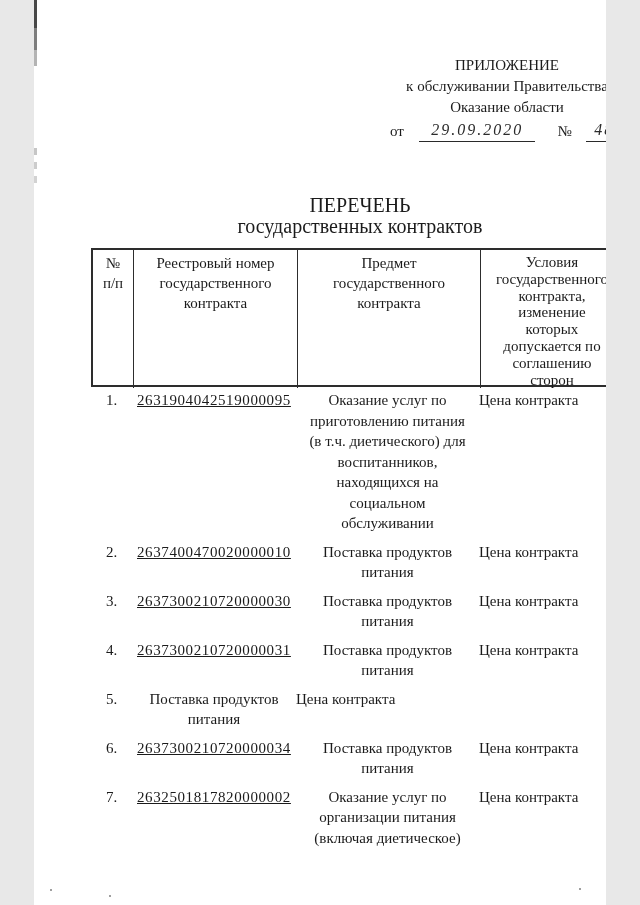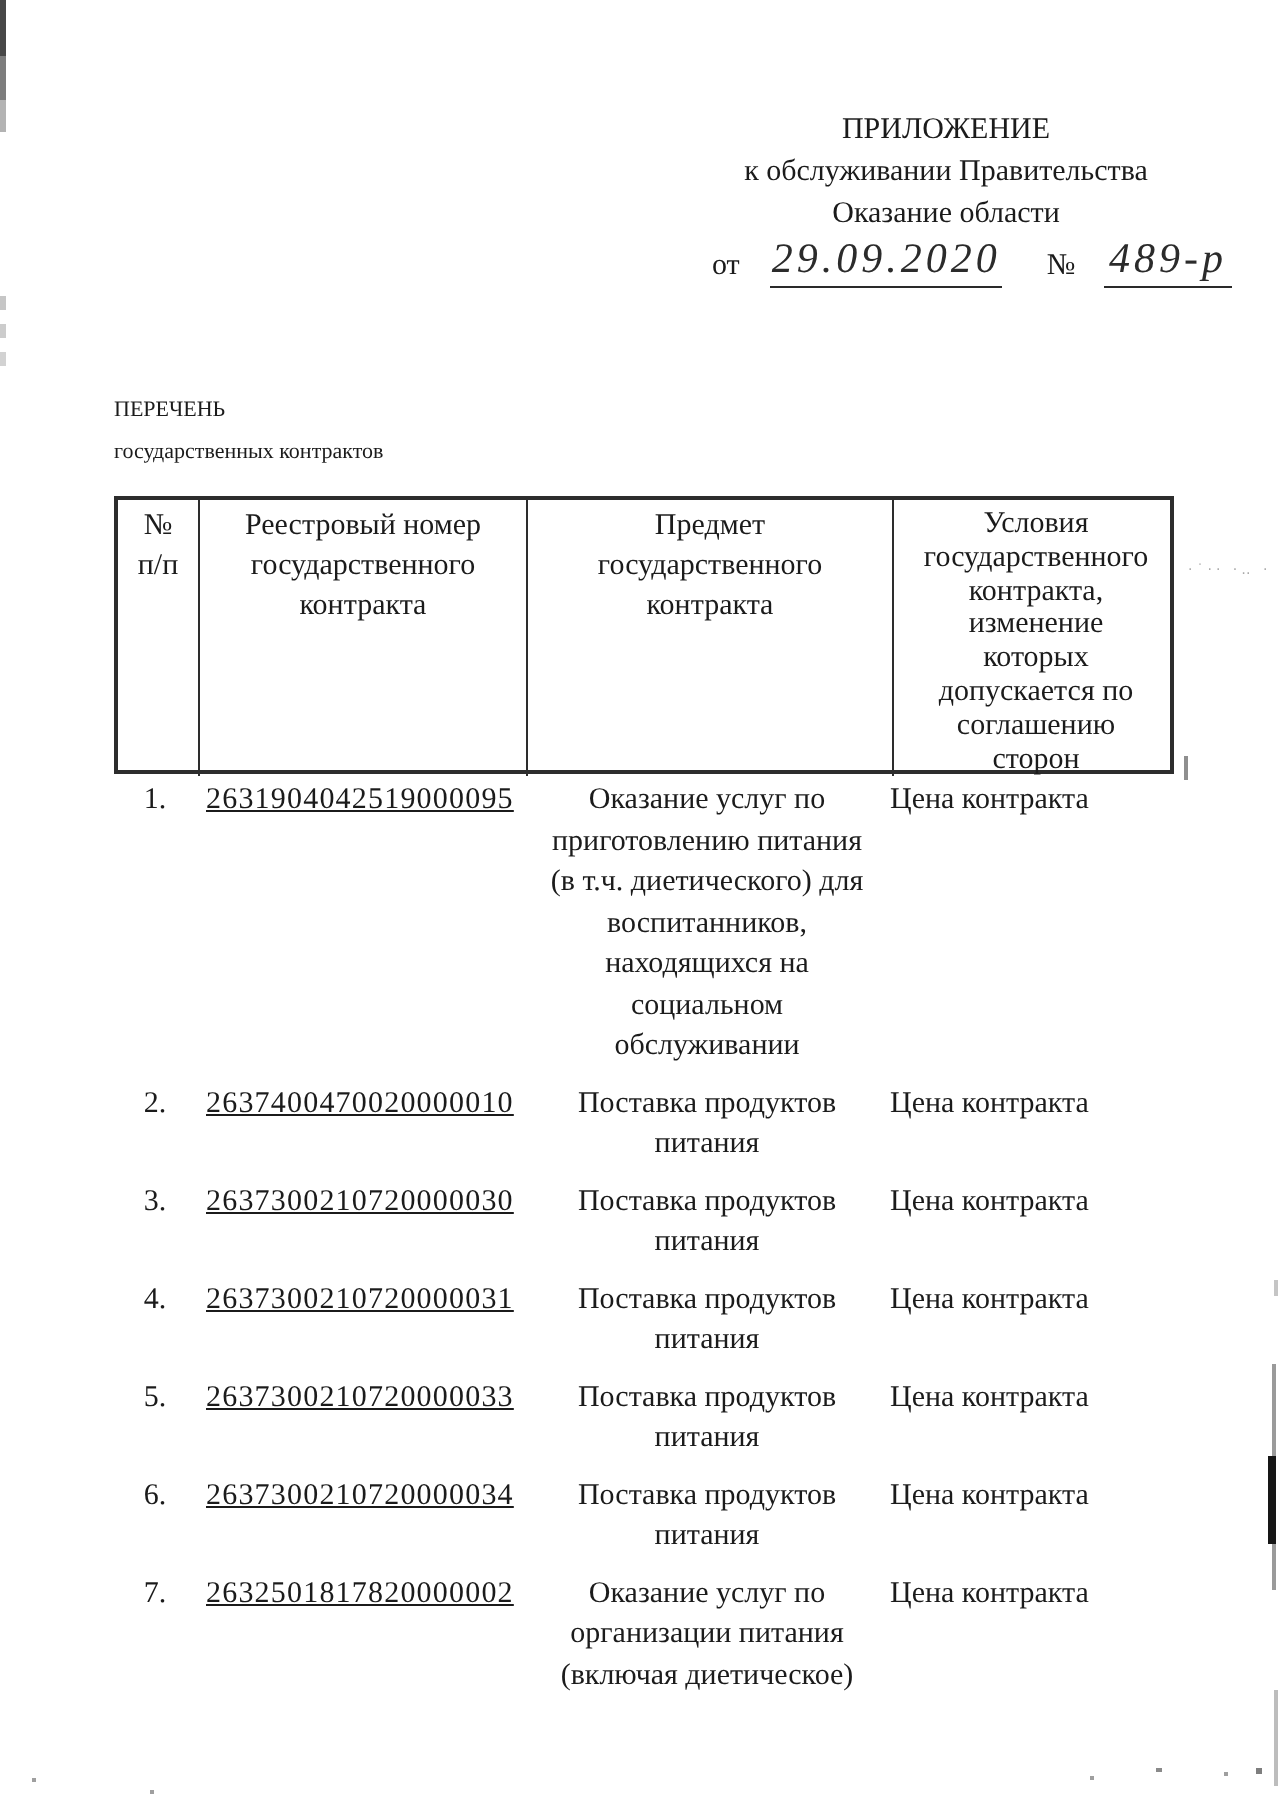--- a/index.html
+++ b/index.html
@@ -1,49 +1,49 @@
 <!DOCTYPE html>
 <html><head>
 <meta charset="utf-8">
 <style>
   html,body{margin:0;padding:0;background:#e8e8e8;}
   .page{
     position:relative;
-    width:640px;height:905px;
+    width:572px;height:905px;
     margin:0 auto;
     background:#ffffff;
     font-family:"Liberation Serif","DejaVu Serif",serif;
     color:#1b1b1b;
     overflow:hidden;
   }
   
   .appendix{
     position:absolute;left:330px;top:55px;width:286px;
     text-align:center;font-size:15px;line-height:21px;
   }
   .appendix-fill{
     display:flex;align-items:flex-end;justify-content:space-between;
     margin-top:1px;margin-left:26px;font-size:15px;
   }
   .blank-line{
     display:inline-block;border-bottom:1.2px solid #2a2a2a;
     text-align:center;
   }
   .handwriting{
-    font-style:italic;font-size:21px;letter-spacing:2px;
+    font-style:italic;font-size:16px;letter-spacing:2px;
     color:#2b2b2b;white-space:nowrap;
   }
   .blank-date{width:116px;}
   .blank-number{width:64px;margin-left:4px;}
   .label-ot{margin-right:5px;}
   .label-no{margin-left:12px;}
   
   .list-title{
     position:absolute;left:57px;top:195px;width:538px;
-    text-align:left;font-size:11px;line-height:21px;
+    text-align:center;font-size:20px;line-height:21px;
   }
   
   .tbl-header{
     position:absolute;left:57px;top:248px;width:530px;height:139px;
     display:grid;grid-template-columns:41px 164px 183px 142px;
     border:2px solid #2d2d2d;box-sizing:border-box;
   }
   .th{
     text-align:center;white-space:pre-line;
     font-size:15px;line-height:20px;padding-top:3px;
@@ -155,21 +155,20 @@
     </div>
     <div class="tr">
       <div class="td-num">4.</div>
       <div class="td-reg">2637300210720000031</div>
       <div class="td-subj">Поставка продуктов
 питания</div>
       <div class="td-cond">Цена контракта</div>
     </div>
     <div class="tr">
       <div class="td-num">5.</div>
-      <div class="td-reg">2637300210720000033</div>
       <div class="td-subj">Поставка продуктов
 питания</div>
       <div class="td-cond">Цена контракта</div>
     </div>
     <div class="tr">
       <div class="td-num">6.</div>
       <div class="td-reg">2637300210720000034</div>
       <div class="td-subj">Поставка продуктов
 питания</div>
       <div class="td-cond">Цена контракта</div>

